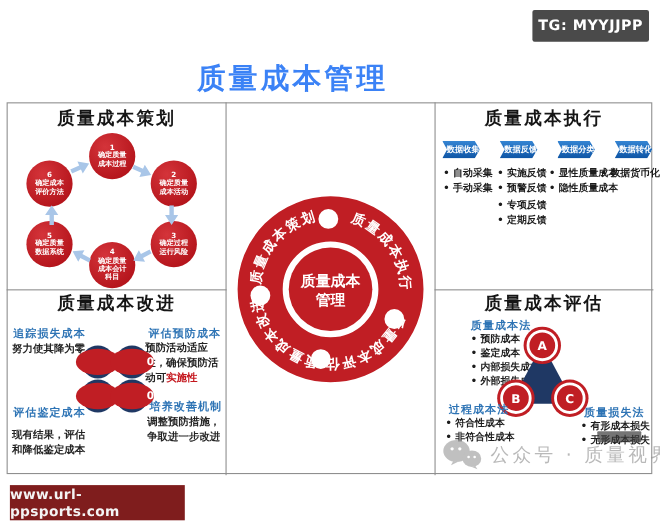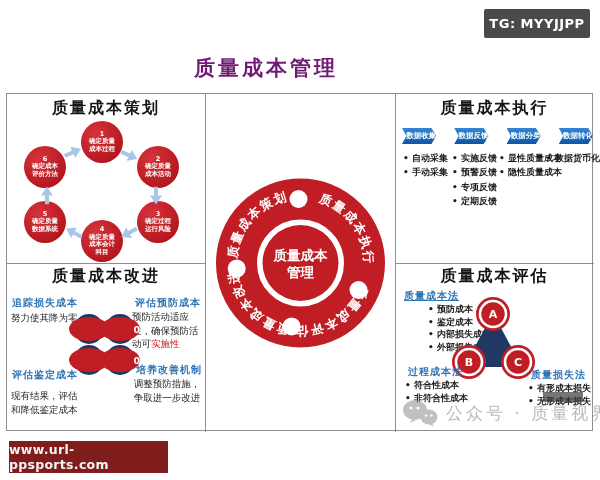--- a/index.html
+++ b/index.html
@@ -9,22 +9,22 @@
   .abs { position:absolute; }
 
   
   .tg-badge { left:484px; top:9px; width:106px; height:29px; background:#4a4a4a; color:#fff;
               font-size:13px; font-weight:bold; display:flex; align-items:center; justify-content:center;
               border-radius:2px; letter-spacing:.5px; }
   .site-badge { left:9px; top:441px; width:159px; height:32px; background:#7f1d1d; color:#f4f4f4;
                 font-size:12.5px; font-weight:600; display:flex; align-items:center; justify-content:center;
                 letter-spacing:.3px; }
 
-  .main-title { left:0; top:54px; width:532px; text-align:center; color:#701a75;
-                font-size:21px; font-weight:bold; letter-spacing:3px; }
+  .main-title { left:0; top:54px; width:532px; text-align:center; color:#3b82f6;
+                font-size:26px; font-weight:bold; letter-spacing:3px; }
 
   
   .frame  { left:6px; top:93px; width:587px; height:338px; border:1px solid #8f8f8f; }
   .vline  { top:93px; width:1px; height:339px; background:#8f8f8f; }
   .hline  { height:1px; background:#8f8f8f; top:263px; }
 
   .qtitle { font-size:16px; font-weight:600; color:#151515; text-align:center; letter-spacing:2px; }
 
   
   .cyc { width:42px; height:42px; border-radius:50%;
@@ -37,21 +37,21 @@
   
   .stage-arrows { left:402px; top:128px; width:191px; height:16px; display:flex; gap:18px; }
   .chev { flex:1; clip-path:polygon(0 0,86% 0,100% 50%,86% 100%,0 100%,13% 50%);
           background:linear-gradient(180deg,#3585d3,#0e55a5); color:#fff; font-size:7.5px; font-weight:bold;
           display:flex; align-items:center; justify-content:center; padding-left:4px; white-space:nowrap; }
   .exec-col { top:151px; font-size:9px; font-weight:600; color:#1c1c1c; line-height:14.3px; white-space:nowrap; }
   .exec-col div::before { content:"• "; }
 
   
   .blue-h { color:#2e74b5; font-weight:bold; font-size:10px; letter-spacing:1px; white-space:nowrap; }
-  .imp-d  { font-size:9.5px; font-weight:400; color:#242424; line-height:13.5px; }
+  .imp-d  { font-size:9.5px; font-weight:700; color:#242424; line-height:13.5px; }
   .imp-red { color:#c4161d; }
   .clover { left:74px; top:314px; width:61px; height:61px; display:grid;
             grid-template-columns:30px 30px; grid-template-rows:30px 30px; gap:1px; }
   .leaf { width:30px; height:30px; border-radius:50%; background:#1f3864;
           display:flex; align-items:center; justify-content:center; }
   .leaf-core { width:24px; height:24px; border-radius:50%; background:#c01e24; color:#fff;
                font-size:9.5px; font-weight:bold; display:flex; align-items:center; justify-content:center;padding-left:40px; }
 
   
   .eval-items { font-size:9px; font-weight:700; color:#1c1c1c; line-height:12.7px; white-space:nowrap; }
@@ -213,21 +213,21 @@
     <div class="leaf">
         <div class="leaf-core">04</div>
       </div>
     <div class="leaf">
         <div class="leaf-core">03</div>
       </div>
   </div>
 
   <div class="abs qtitle" style="left:395px; top:266px; width:199px;">质量成本评估</div>
 
-  <div class="abs blue-h" style="left:404px; top:289px;text-decoration:underline;">质量成本法</div>
+  <div class="abs blue-h" style="left:428px; top:289px;">质量成本法</div>
   <div class="abs eval-items" style="left:428px; top:303px;">
     <div>预防成本</div>
     <div>鉴定成本</div>
     <div>内部损失成本</div>
     <div>外部损失成本</div>
   </div>
 
   <svg class="abs" style="left:440px; top:293px;" width="100" height="92" viewBox="0 0 100 92">
     <polygon points="53,20 24,74 82,74" fill="#1f3864"></polygon>
     <g>

